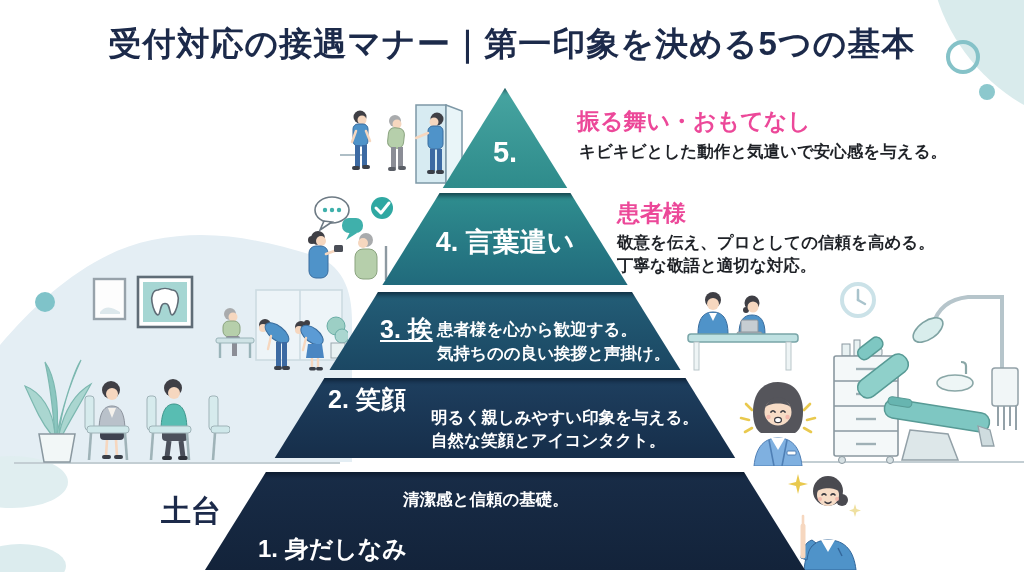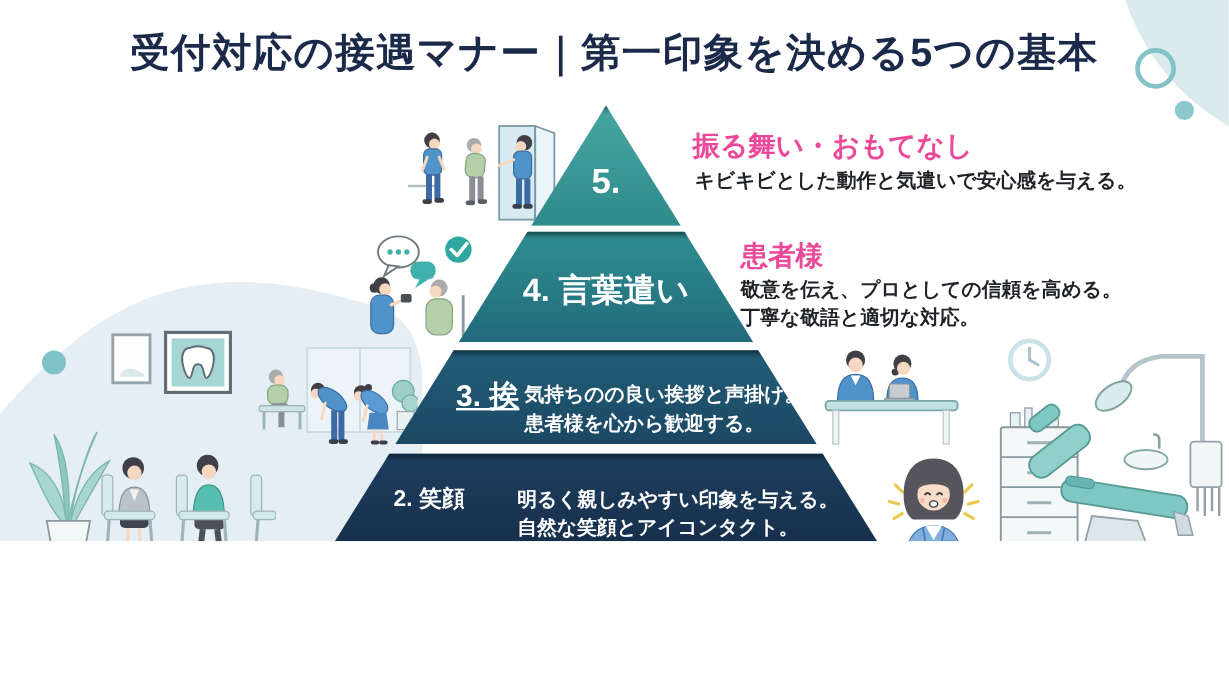--- a/index.html
+++ b/index.html
@@ -1,37 +1,37 @@
 <!DOCTYPE html>
 <html><head>
 <meta charset="utf-8">
 <style>
   html,body{margin:0;padding:0;background:#fff;}
-  #canvas{position:relative;width:1024px;height:451px;overflow:hidden;background:#ffffff;
+  #canvas{position:relative;width:1024px;height:572px;overflow:hidden;background:#ffffff;
           font-family:"Liberation Sans","DejaVu Sans",sans-serif;}
   .abs{position:absolute;}
   
   #page-title{left:0;right:0;top:22px;text-align:center;font-size:33px;font-weight:800;
               color:#1c2a4a;letter-spacing:1px;white-space:nowrap;}
   
   #pyramid{left:205px;top:88px;width:600px;height:482px;
            clip-path:polygon(50% 0,100% 100%,0 100%);}
   .band{position:absolute;left:0;width:100%;box-shadow:inset 0 5px 4px -2px rgba(3,12,28,.55);}
   .band.b5{top:0;height:100px;}
   .band.b4{top:105px;height:92px;}
   .band.b3{top:204px;height:78px;}
   .band.b2{top:290px;height:80px;}
   .band.b1{top:384px;height:98px;}
   
   .ptxt{color:#ffffff;font-weight:700;white-space:nowrap;}
   #num5{left:455px;top:136px;width:100px;text-align:center;font-size:29px;}
   #label4{left:405px;top:224px;width:200px;text-align:center;font-size:27px;}
   #label3{left:380px;top:313px;font-size:25px;text-decoration:underline;}
   #desc3{left:437px;top:317px;font-size:16.5px;line-height:24px;}
-  #label2{left:328px;top:403px;font-size:19px;}
+  #label2{left:328px;top:383px;font-size:25px;}
   #desc2{left:431px;top:406px;font-size:16.5px;line-height:23px;}
   #label1{left:258px;top:496px;font-size:24px;margin-top:37px;}
   #desc1{left:403px;top:487px;font-size:16.5px;line-height:24px;}
   
   .side-h{color:#ec4899;font-weight:800;font-size:23px;white-space:nowrap;}
   .side-d{color:#1f2227;font-weight:700;font-size:16.5px;line-height:23px;white-space:nowrap;}
   #h5{left:577px;top:106px;}
   #d5{left:579px;top:140px;}
   #h4{left:617px;top:198px;text-align:right;}
   #d4{left:617px;top:231px;}
@@ -361,22 +361,22 @@
     <div class="band b4" style="background: linear-gradient(rgb(47, 142, 143), rgb(33, 106, 124));"></div>
     <div class="band b3" style="background: linear-gradient(rgb(35, 94, 119), rgb(27, 71, 99));"></div>
     <div class="band b2" style="background: linear-gradient(rgb(30, 63, 95), rgb(22, 46, 74));"></div>
     <div class="band b1" style="background: linear-gradient(rgb(24, 44, 71), rgb(19, 35, 58));"></div>
   </div>
 
   <div class="abs ptxt" id="num5">5.</div>
   <div class="abs ptxt" id="label4">4. 言葉遣い</div>
   <div class="abs ptxt" id="label3">3. 挨</div>
   <div class="abs ptxt" id="desc3">
+    <div>患者様を心から歓迎する。</div>
     <div>気持ちのの良い挨拶と声掛け。</div>
-    <div>患者様を心から歓迎する。</div>
   </div>
   <div class="abs ptxt" id="label2">2. 笑顔</div>
   <div class="abs ptxt" id="desc2">
     <div>明るく親しみやすい印象を与える。</div>
     <div>自然な笑顔とアイコンタクト。</div>
   </div>
   <div class="abs ptxt" id="label1">1. 身だしなみ</div>
   <div class="abs ptxt" id="desc1">
     <div>清潔感と信頼の基礎。</div>
   </div>

